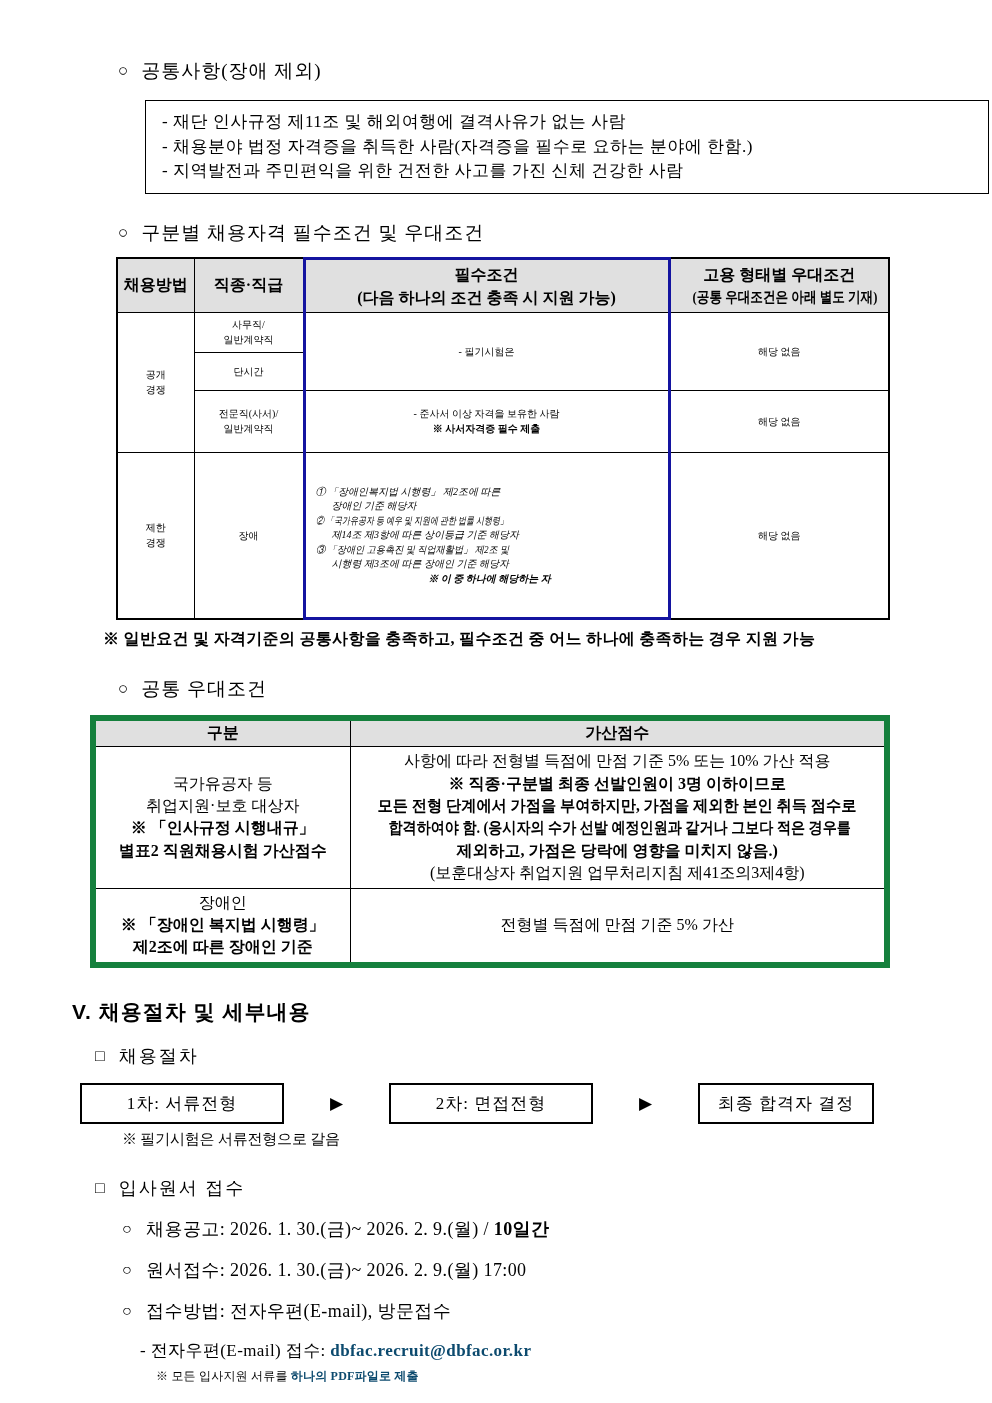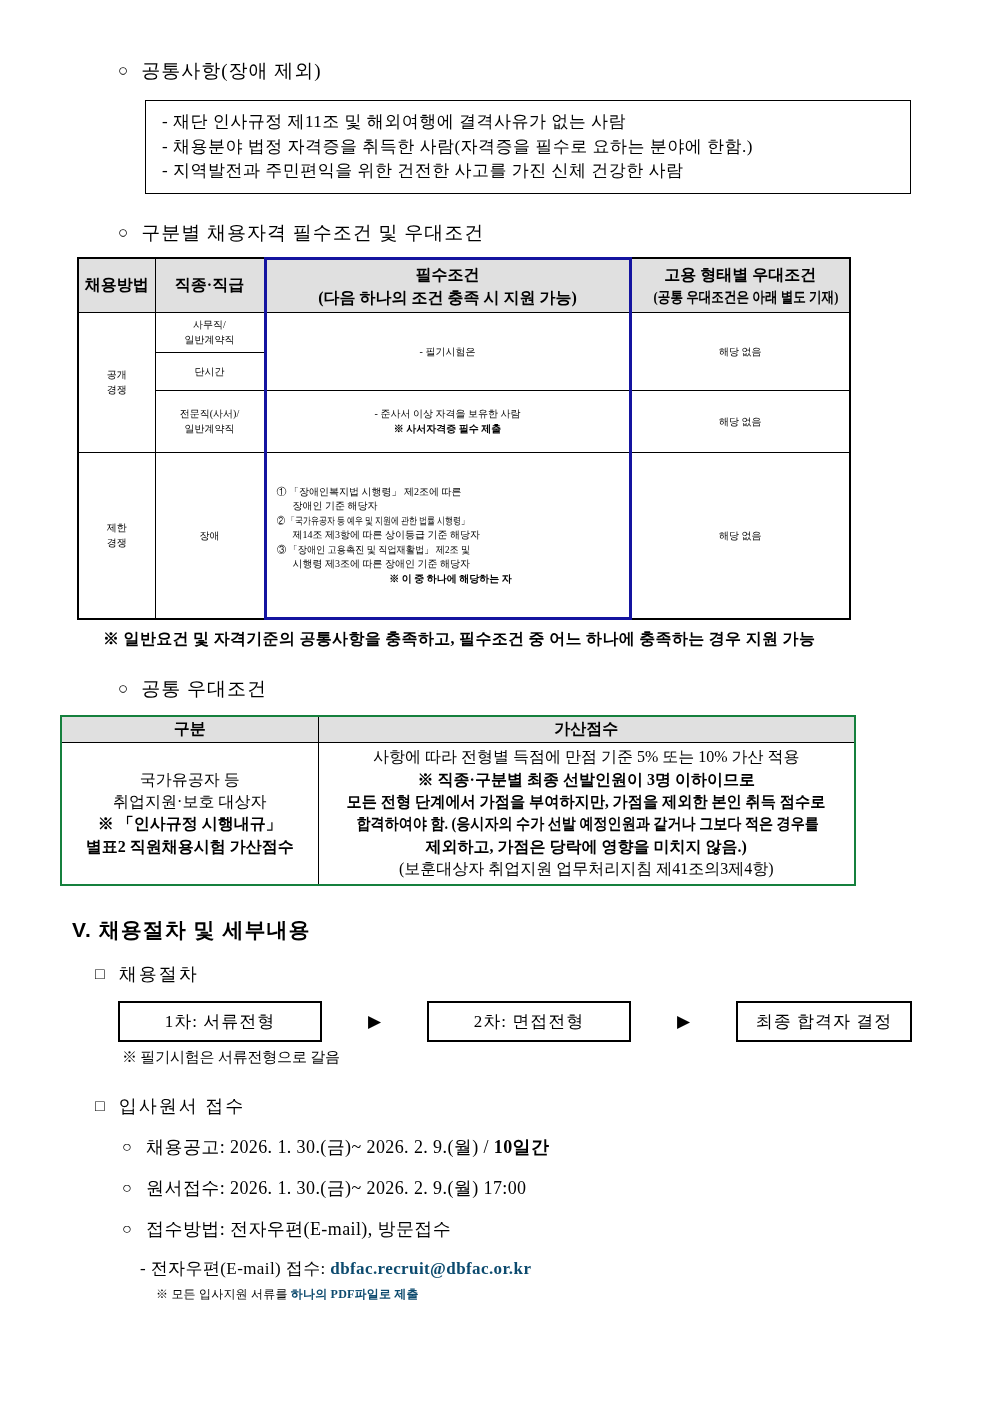--- a/index.html
+++ b/index.html
@@ -8,56 +8,56 @@
     width:992px; height:1403px;
     font-family:"Liberation Serif","DejaVu Serif",serif;
     color:#000; position:relative; overflow:hidden;
   }
   .page { position:relative; width:992px; height:1403px; }
 
   .sec-title { font-size:19px; letter-spacing:1px; display:flex; align-items:center; gap:12px; }
   .sec-title .circ { font-size:17px; }
 
   .info-box {
-    margin:16px 0 0 145px; width:766px;
+    margin:16px 0 0 145px; width:844px;
     border:1px solid #000; padding:9px 16px;
     font-size:17px; line-height:1.55; letter-spacing:.5px;
   }
 
   table { border-collapse:collapse; }
-  table.doc-tbl { margin-left:77px; width:772px; border:2px solid #000; table-layout:fixed; }
+  table.doc-tbl { margin-left:116px; width:772px; border:2px solid #000; table-layout:fixed; }
   table.doc-tbl td, table.doc-tbl th { border:1px solid #000; font-size:10px; text-align:center; vertical-align:middle; padding:3px 4px; font-weight:normal; }
   table.doc-tbl th { background:#e0e0e0; font-weight:bold; font-size:16px; }
   .hdr-sub { font-size:15px; font-weight:bold; }
   .cond { display:inline-block; white-space:nowrap; transform:scaleX(.84); transform-origin:center; }
   .cond-l { display:inline-block; white-space:nowrap; transform:scaleX(.8); transform-origin:left; }
 
   
   .bl { border-left:3px solid #1414a0 !important; }
   .br { border-right:3px solid #1414a0 !important; }
   .bt { border-top:3px solid #1414a0 !important; }
-  .bb { border-bottom:3px solid #1414a0 !important; }
+  .bb { border-bottom:3px solid #1414a0 !important;font-style:italic; }
 
   .cell-left { text-align:left !important; padding-left:10px !important; }
   .hang { padding-left:16px; }
   .bold { font-weight:bold; }
   .line { line-height:1.45; }
 
   .footnote { margin:9px 0 0 103px; font-size:16px; font-weight:bold; letter-spacing:.3px; }
 
-  table.pref-tbl { margin-left:60px; width:794px; border:2px solid #15803d; table-layout:fixed; }
+  table.pref-tbl { margin-left:90px; width:794px; border:6px solid #15803d; table-layout:fixed; }
   table.pref-tbl td, table.pref-tbl th { border:1px solid #000; font-size:16px; text-align:center; vertical-align:middle; padding:3px 6px; font-weight:normal; }
   table.pref-tbl th { background:#e0e0e0; font-weight:bold; padding:2px; }
   table.pref-tbl .line { line-height:1.4; }
 
   .h-main { margin:30px 0 0 72px; font-family:"Liberation Sans","DejaVu Sans",sans-serif; font-weight:bold; font-size:21px; letter-spacing:1px; }
   .h-sub { margin:18px 0 0 95px; font-size:18px; letter-spacing:2px; display:flex; align-items:center; gap:12px; }
   .h-sub .sq { font-size:16px; }
 
-  .flow { margin:15px 0 0 118px; width:794px; display:flex; align-items:center; justify-content:space-between; }
+  .flow { margin:15px 0 0 80px; width:794px; display:flex; align-items:center; justify-content:space-between; }
   .fbox { border:2px solid #000; height:41px; display:flex; align-items:center; justify-content:center; font-size:17px; letter-spacing:1px; }
   .fbox.w1 { width:204px; } .fbox.w2 { width:204px; } .fbox.w3 { width:176px; }
   .farrow { font-size:17px; font-family:"DejaVu Sans",sans-serif; }
   .flow-note { margin:6px 0 0 122px; font-size:15px; letter-spacing:-.2px; }
 
   .o-item { margin:17px 0 0 122px; font-size:18px; letter-spacing:.4px; display:flex; align-items:center; gap:14px; }
   .o-item .circ { font-size:16px; }
   .dash-item { margin:16px 0 0 140px; font-size:17px; letter-spacing:.4px; }
   .blue { color:#0c4a6e; }
   .note-item { margin:6px 0 0 156px; font-size:12px; letter-spacing:.2px; }
@@ -175,20 +175,28 @@
       </td>
       <td>
         <div class="line">사항에 따라 전형별 득점에 만점 기준 5% 또는 10% 가산 적용</div>
         <div class="line bold">※ 직종·구분별 최종 선발인원이 3명 이하이므로</div>
         <div class="line bold"><span class="cond" style="transform:scaleX(.95)">모든 전형 단계에서 가점을 부여하지만, 가점을 제외한 본인 취득 점수로</span></div>
         <div class="line bold"><span class="cond" style="transform:scaleX(.88)">합격하여야 함. (응시자의 수가 선발 예정인원과 같거나 그보다 적은 경우를</span></div>
         <div class="line bold">제외하고, 가점은 당락에 영향을 미치지 않음.)</div>
         <div class="line">(보훈대상자 취업지원 업무처리지침 제41조의3제4항)</div>
       </td>
     </tr>
+    <tr style="height:62px">
+      <td>
+        <div class="line">장애인</div>
+        <div class="line bold">※ 「장애인 복지법 시행령」</div>
+        <div class="line bold">제2조에 따른 장애인 기준</div>
+      </td>
+      <td>전형별 득점에 만점 기준 5% 가산</td>
+    </tr>
   </tbody>
     </table>
 
   <div class="h-main">V. 채용절차 및 세부내용</div>
 
   <div class="h-sub">
     <span class="sq">□</span>
     <span>채용절차</span>
   </div>
 

